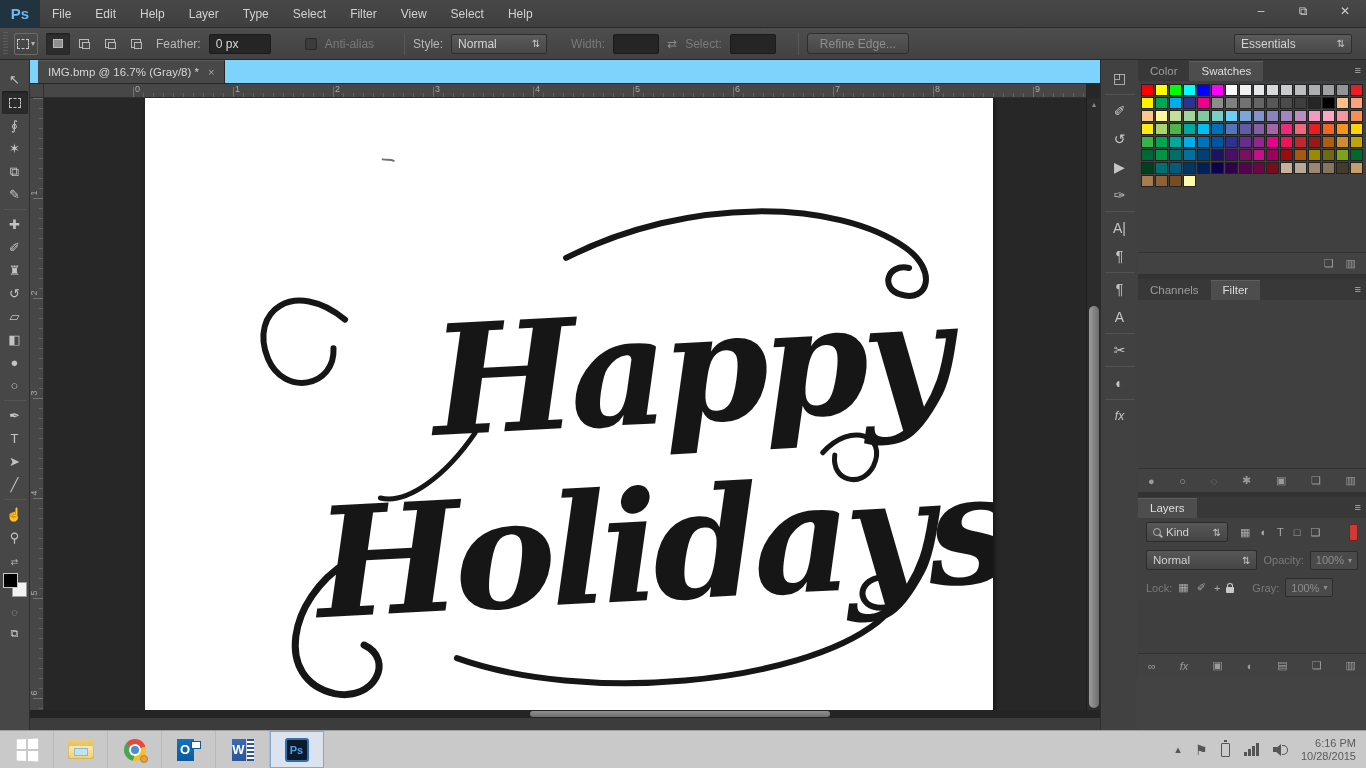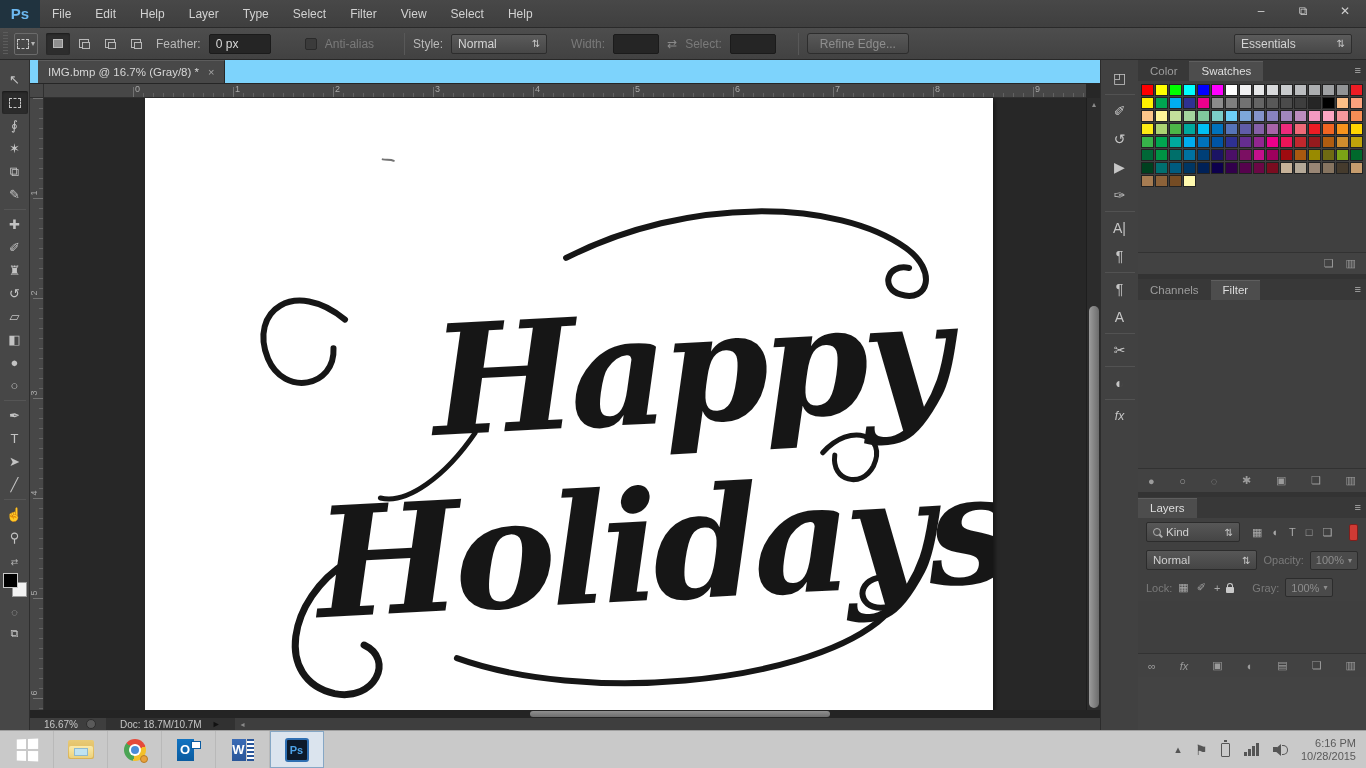--- a/index.html
+++ b/index.html
@@ -380,29 +380,20 @@
     <div id="vscroll">
       <span class="arr">▴</span>
       <div id="vthumb"></div>
     </div>
   </div>
 
   <div id="hscroll">
     <div id="hthumb"></div>
   </div>
 
-  <div id="statusbar">
-    <span id="zoom-field">16.67%</span>
-    <span id="status-clock"></span>
-    <div id="doc-info">
-      <span>Doc: 18.7M/10.7M</span>
-      <span id="doc-arrow">►</span>
-    </div>
-    <span id="doc-arrow2">◂</span>
-  </div>
 
   <div id="dock-strip">
       <div class="dock-icon">◰</div>
       <div class="dock-sep"></div>
       <div class="dock-icon">✐</div>
       <div class="dock-icon">↺</div>
       <div class="dock-icon">▶</div>
       <div class="dock-icon">✑</div>
       <div class="dock-sep"></div>
       <div class="dock-icon">A|</div>
@@ -570,21 +561,21 @@
       </div>
 
     <div style="height:5px; background:#333;"></div>
 
     <div class="panel-tabs">
       <span class="ptab active">Layers</span>
       <span class="panel-menu">≡</span>
     </div>
     <div class="panel-body">
       <div class="field-row">
-        <div class="drop" style="width:94px;">
+        <div class="drop" style="width:82px;">
           <span class="mag"></span>
           <span>Kind</span>
           <span class="updown">⇅</span>
         </div>
         <div id="filter-icons" style="display:flex; gap:10px; margin-left:6px;">
             <span class="mini-icon">▦</span>
             <span class="mini-icon">◐</span>
             <span class="mini-icon">T</span>
             <span class="mini-icon">□</span>
             <span class="mini-icon">❏</span>

